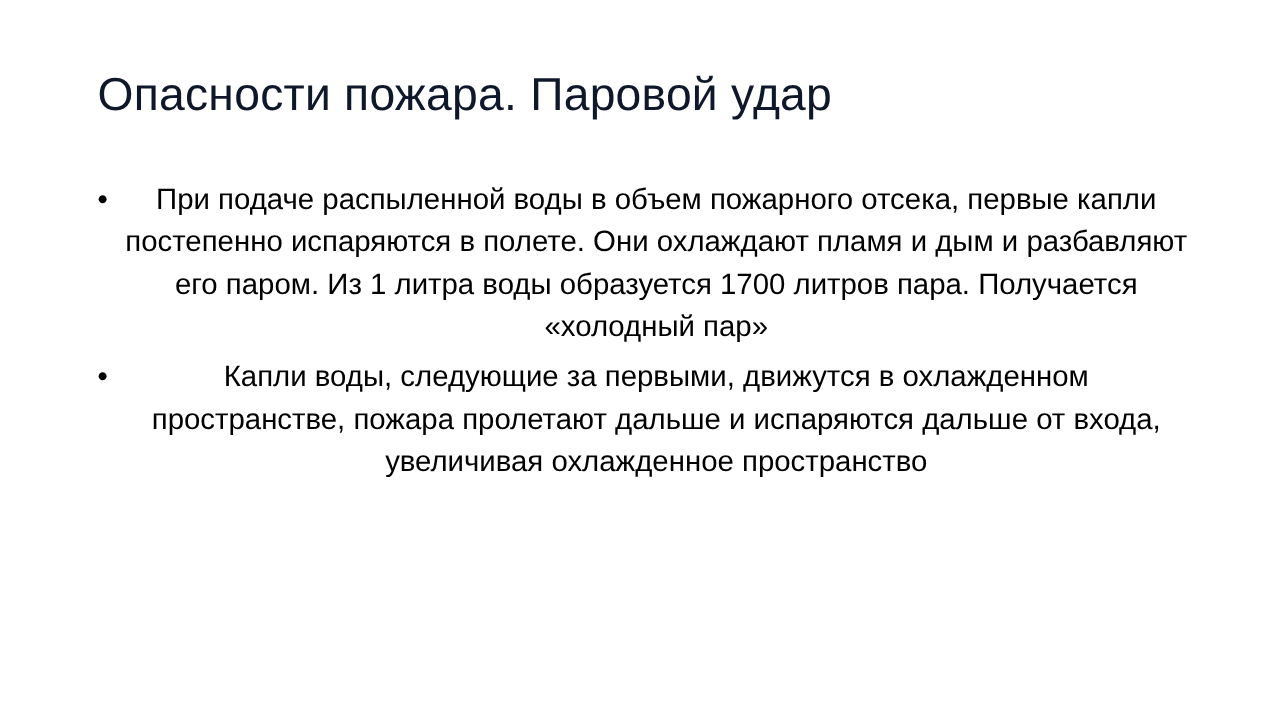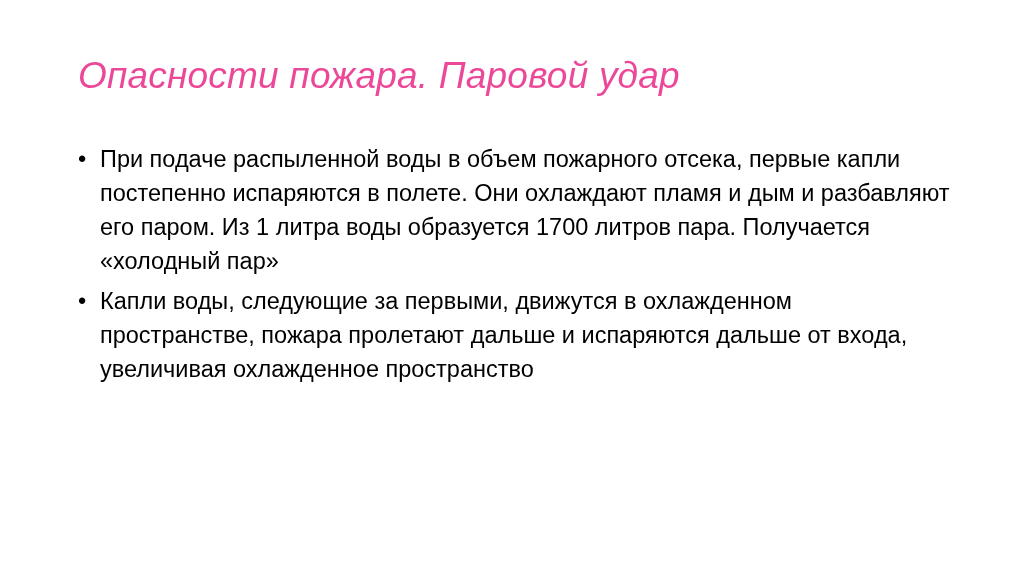--- a/index.html
+++ b/index.html
@@ -23,23 +23,22 @@
   }
   .slide-title {
     position: absolute;
     left: 78px;
     top: 55px;
     width: 880px;
     font-size: 37px;
     font-weight: 400;
     line-height: 1.15;
     letter-spacing: 0.2px;
-    color: #ec4899;
+    color: #0f172a;
     white-space: nowrap;
-    font-style: italic;
   }
   .body-list {
     position: absolute;
     left: 70px;
     top: 142px;
     width: 880px;
     margin: 0;
     padding: 0;
     list-style: none;
   }
@@ -54,21 +53,21 @@
   .bullet-item .dot {
     position: absolute;
     left: 8px;
     top: 0;
     font-size: 23.5px;
     line-height: 34px;
     color: #000000;
   }
   .bullet-text {
     display: block;
-    text-align: left;
+    text-align: center;
   }
 </style>
 </head>
 <body>
 
 <div class="slide">
 
   <div class="slide-title">Опасности пожара. Паровой удар</div>
 
   <ul class="body-list">

